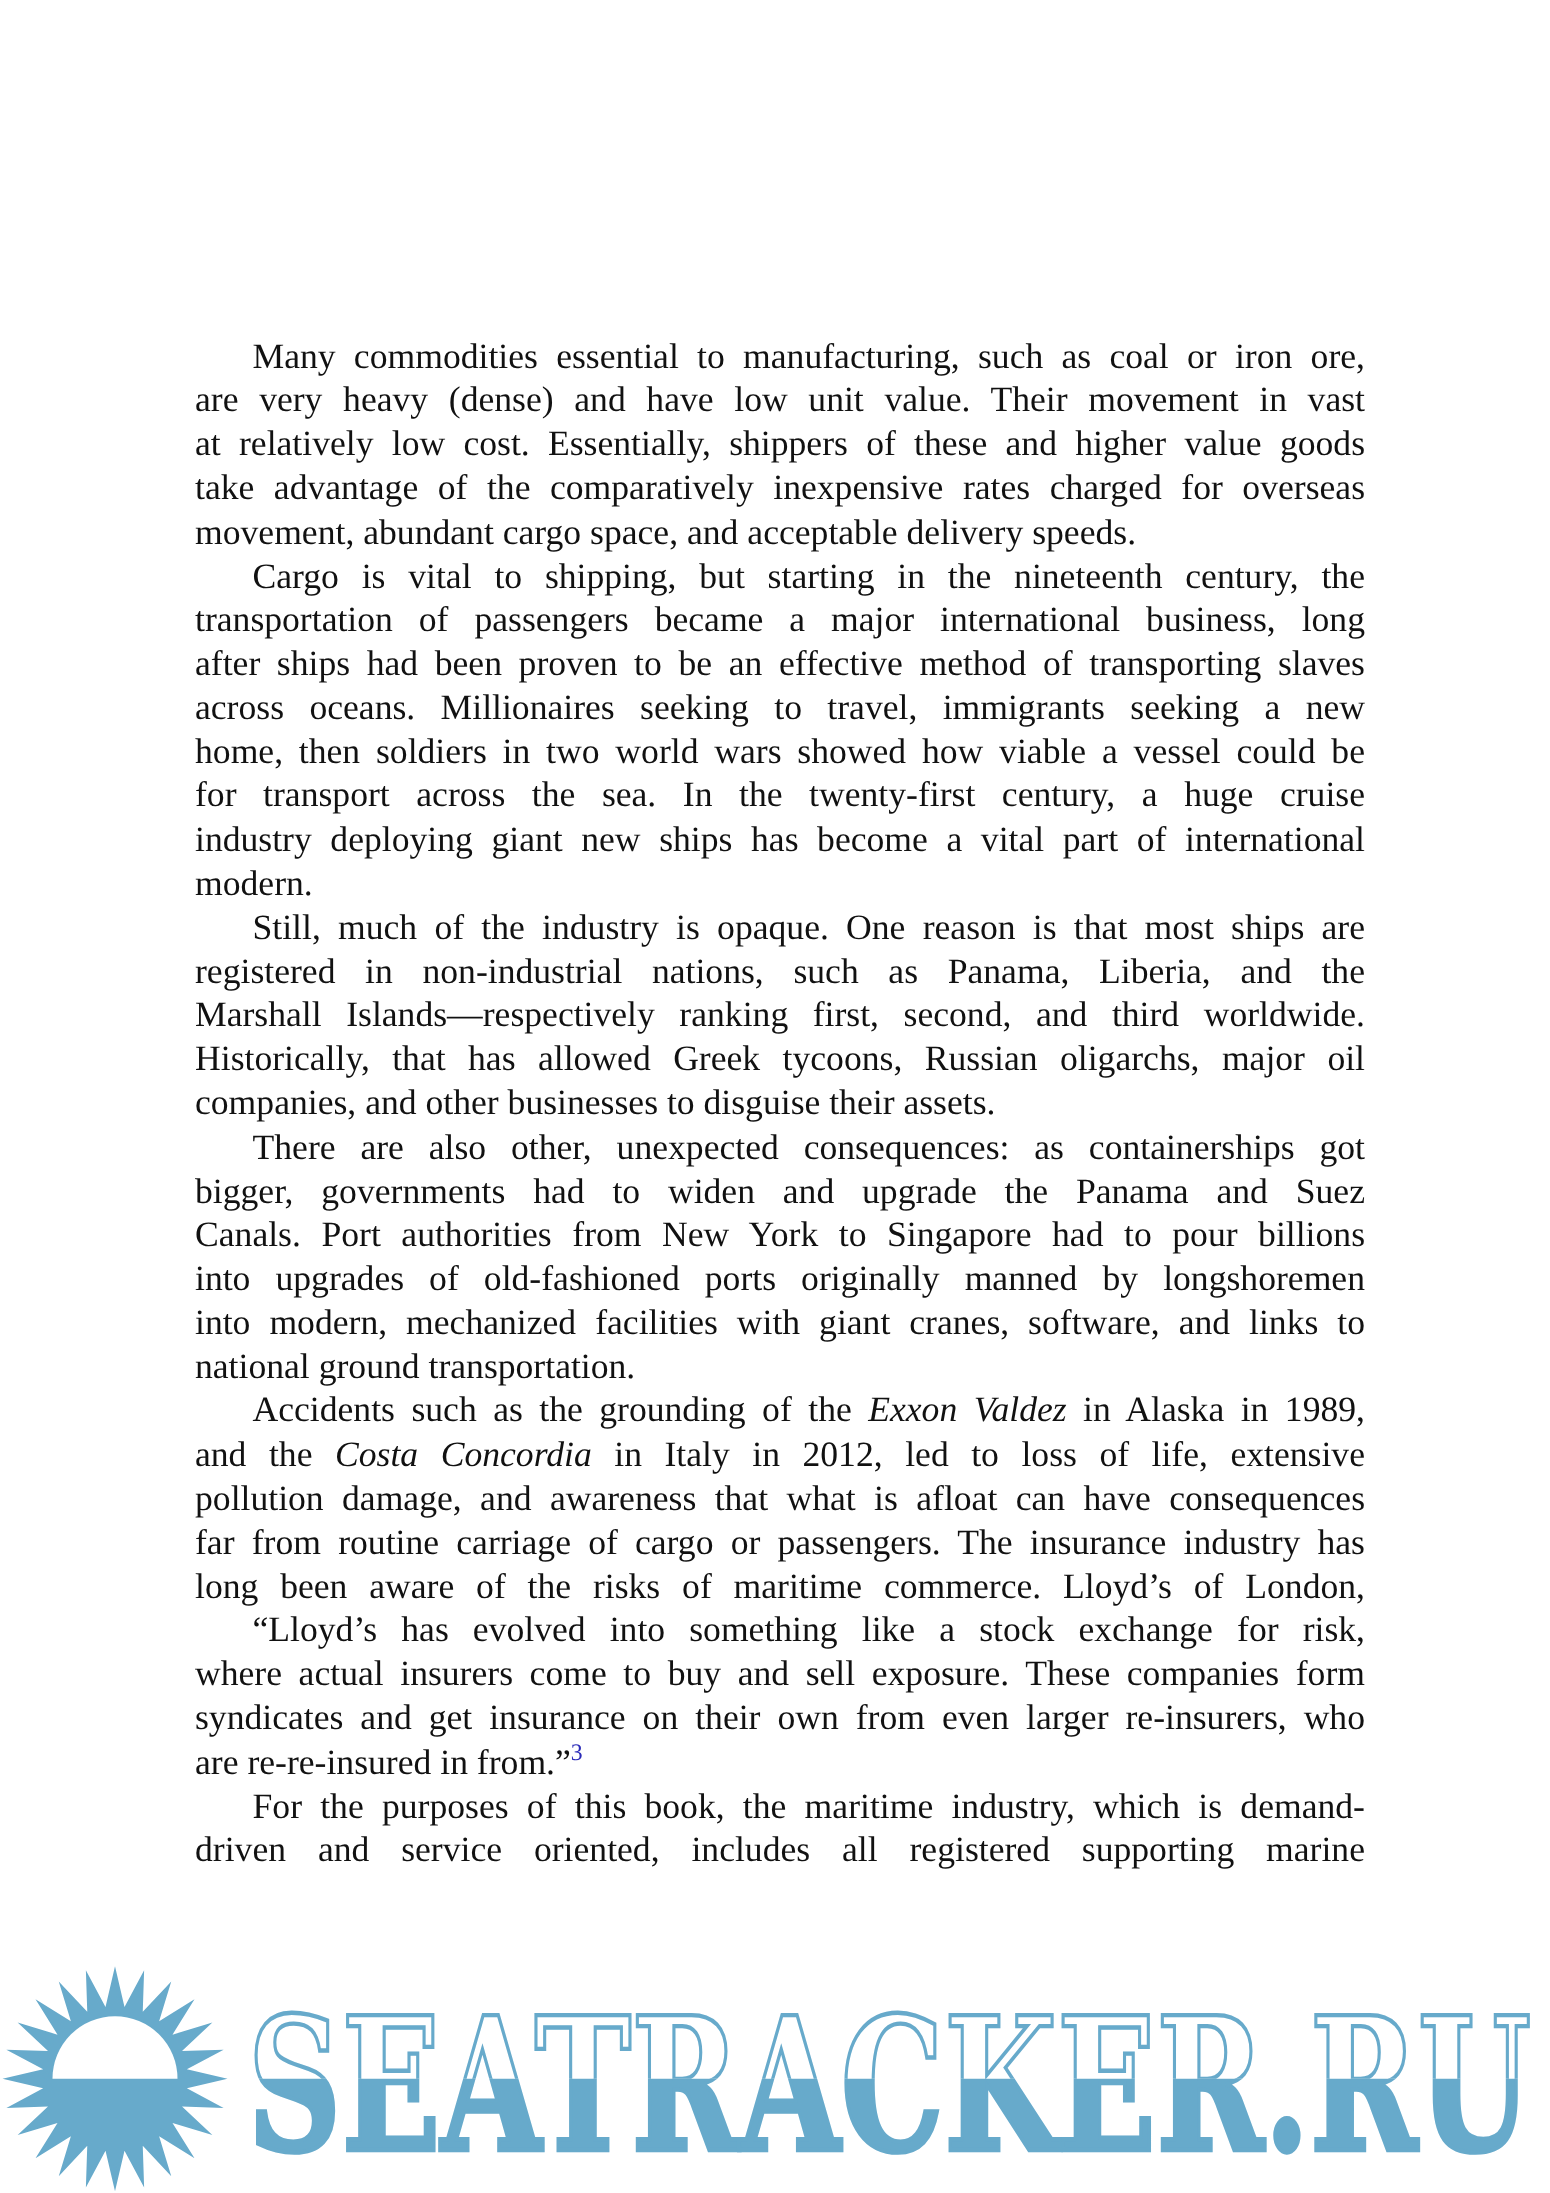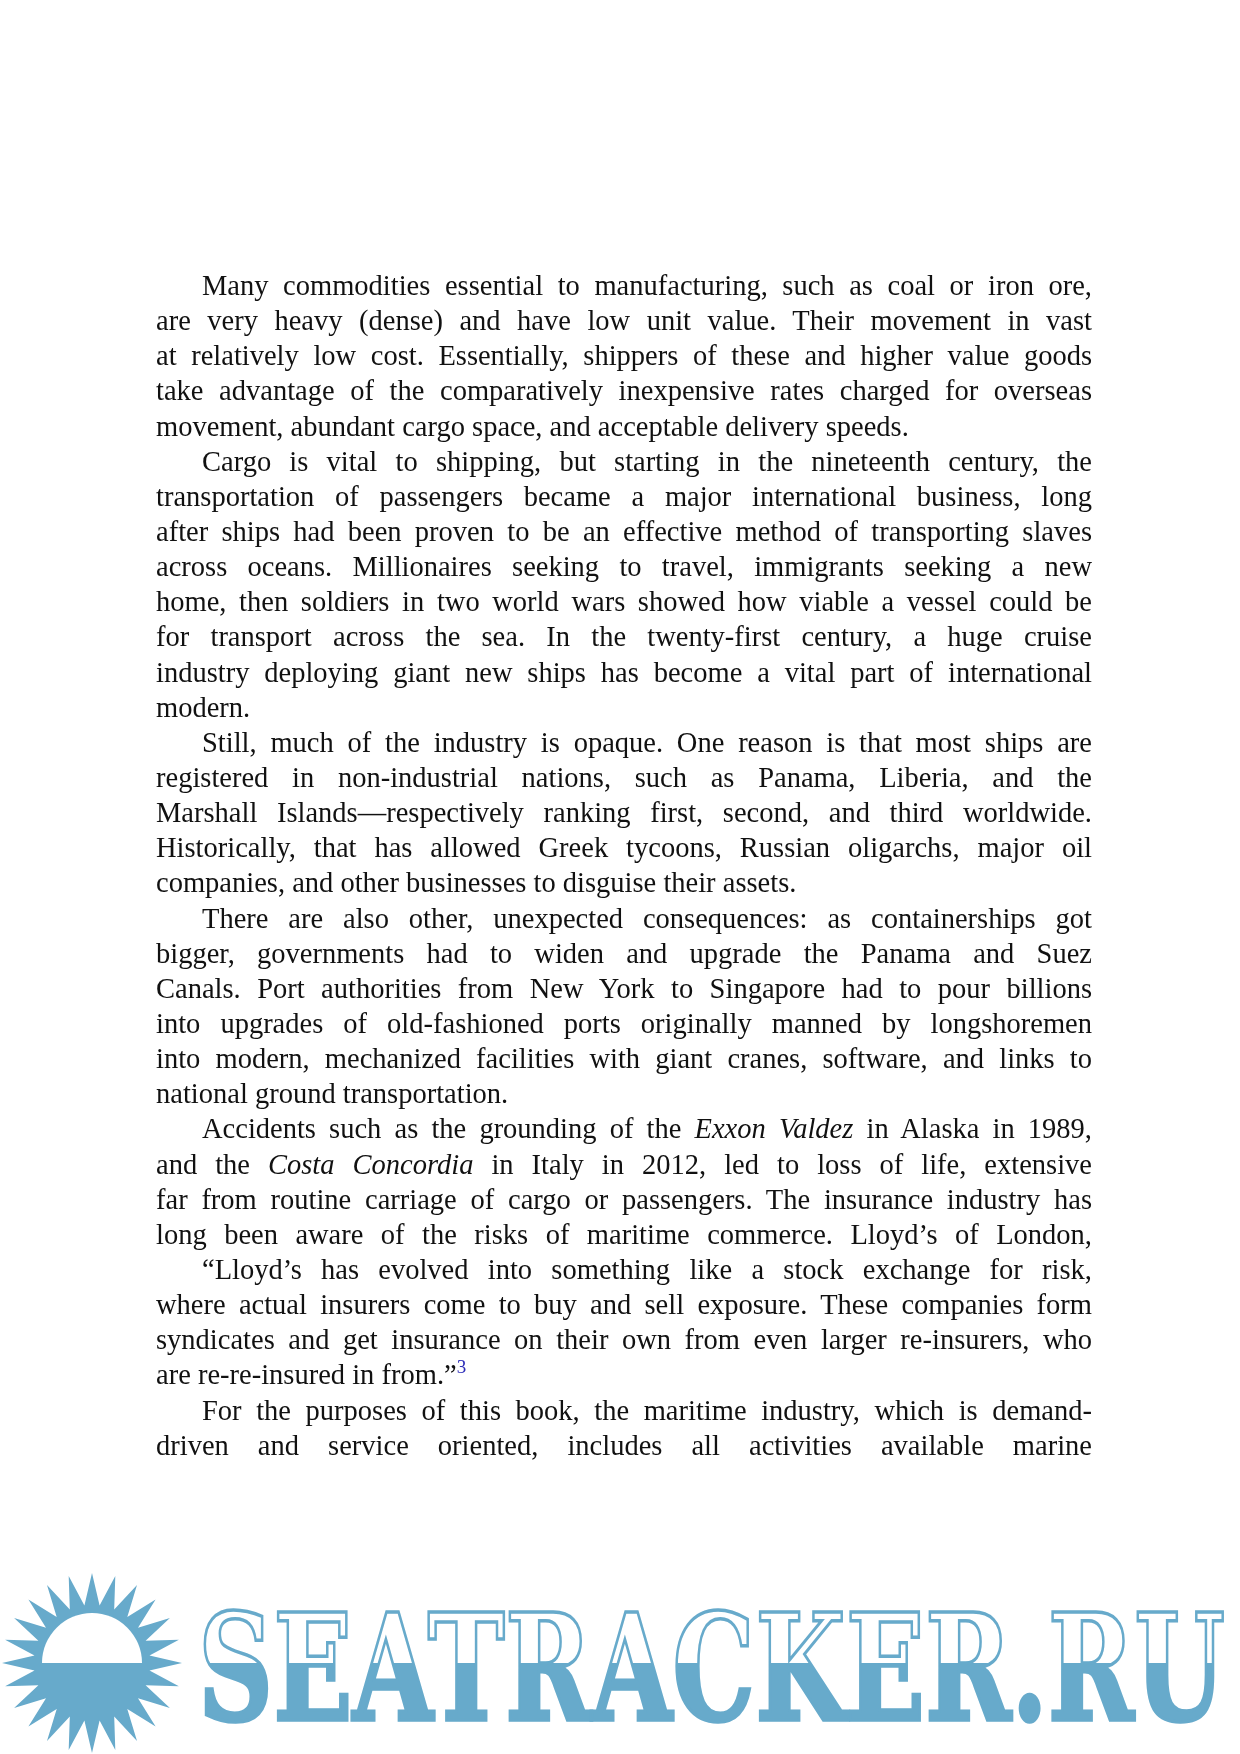--- a/index.html
+++ b/index.html
@@ -66,34 +66,35 @@
     <span class="line">bigger, governments had to widen and upgrade the Panama and Suez</span>
     <span class="line">Canals. Port authorities from New York to Singapore had to pour billions</span>
     <span class="line">into upgrades of old-fashioned ports originally manned by longshoremen</span>
     <span class="line">into modern, mechanized facilities with giant cranes, software, and links to</span>
     <span class="line last">national ground transportation.</span>
   </div>
 
   <div>
     <span class="line indent"><span>Accidents such as the grounding of the </span><em>Exxon Valdez</em><span> in Alaska in 1989,</span></span>
     <span class="line"><span>and the </span><em>Costa Concordia</em><span> in Italy in 2012, led to loss of life, extensive</span></span>
+    <span class="line">pollution damage, and awareness that what is afloat can have consequences</span>
     <span class="line">far from routine carriage of cargo or passengers. The insurance industry has</span>
     <span class="line">long been aware of the risks of maritime commerce. Lloyd’s of London,</span>
   </div>
 
   <div>
     <span class="line indent">“Lloyd’s has evolved into something like a stock exchange for risk,</span>
     <span class="line">where actual insurers come to buy and sell exposure. These companies form</span>
     <span class="line">syndicates and get insurance on their own from even larger re-insurers, who</span>
     <span class="line last"><span>are re-re-insured in from.”</span><sup class="fn">3</sup></span>
   </div>
 
   <div>
     <span class="line indent">For the purposes of this book, the maritime industry, which is demand-</span>
-    <span class="line">driven and service oriented, includes all activities available marine</span>
+    <span class="line">driven and service oriented, includes all registered supporting marine</span>
   </div>
 </div>
 
 <svg class="logo" viewBox="0 1566 1240 188" xmlns="http://www.w3.org/2000/svg">
   <defs>
     <clipPath id="topHalf">
         <rect x="0" y="1500" width="1240" height="163"></rect>
       </clipPath>
     <clipPath id="bottomHalf">
         <rect x="0" y="1663" width="1240" height="100"></rect>

